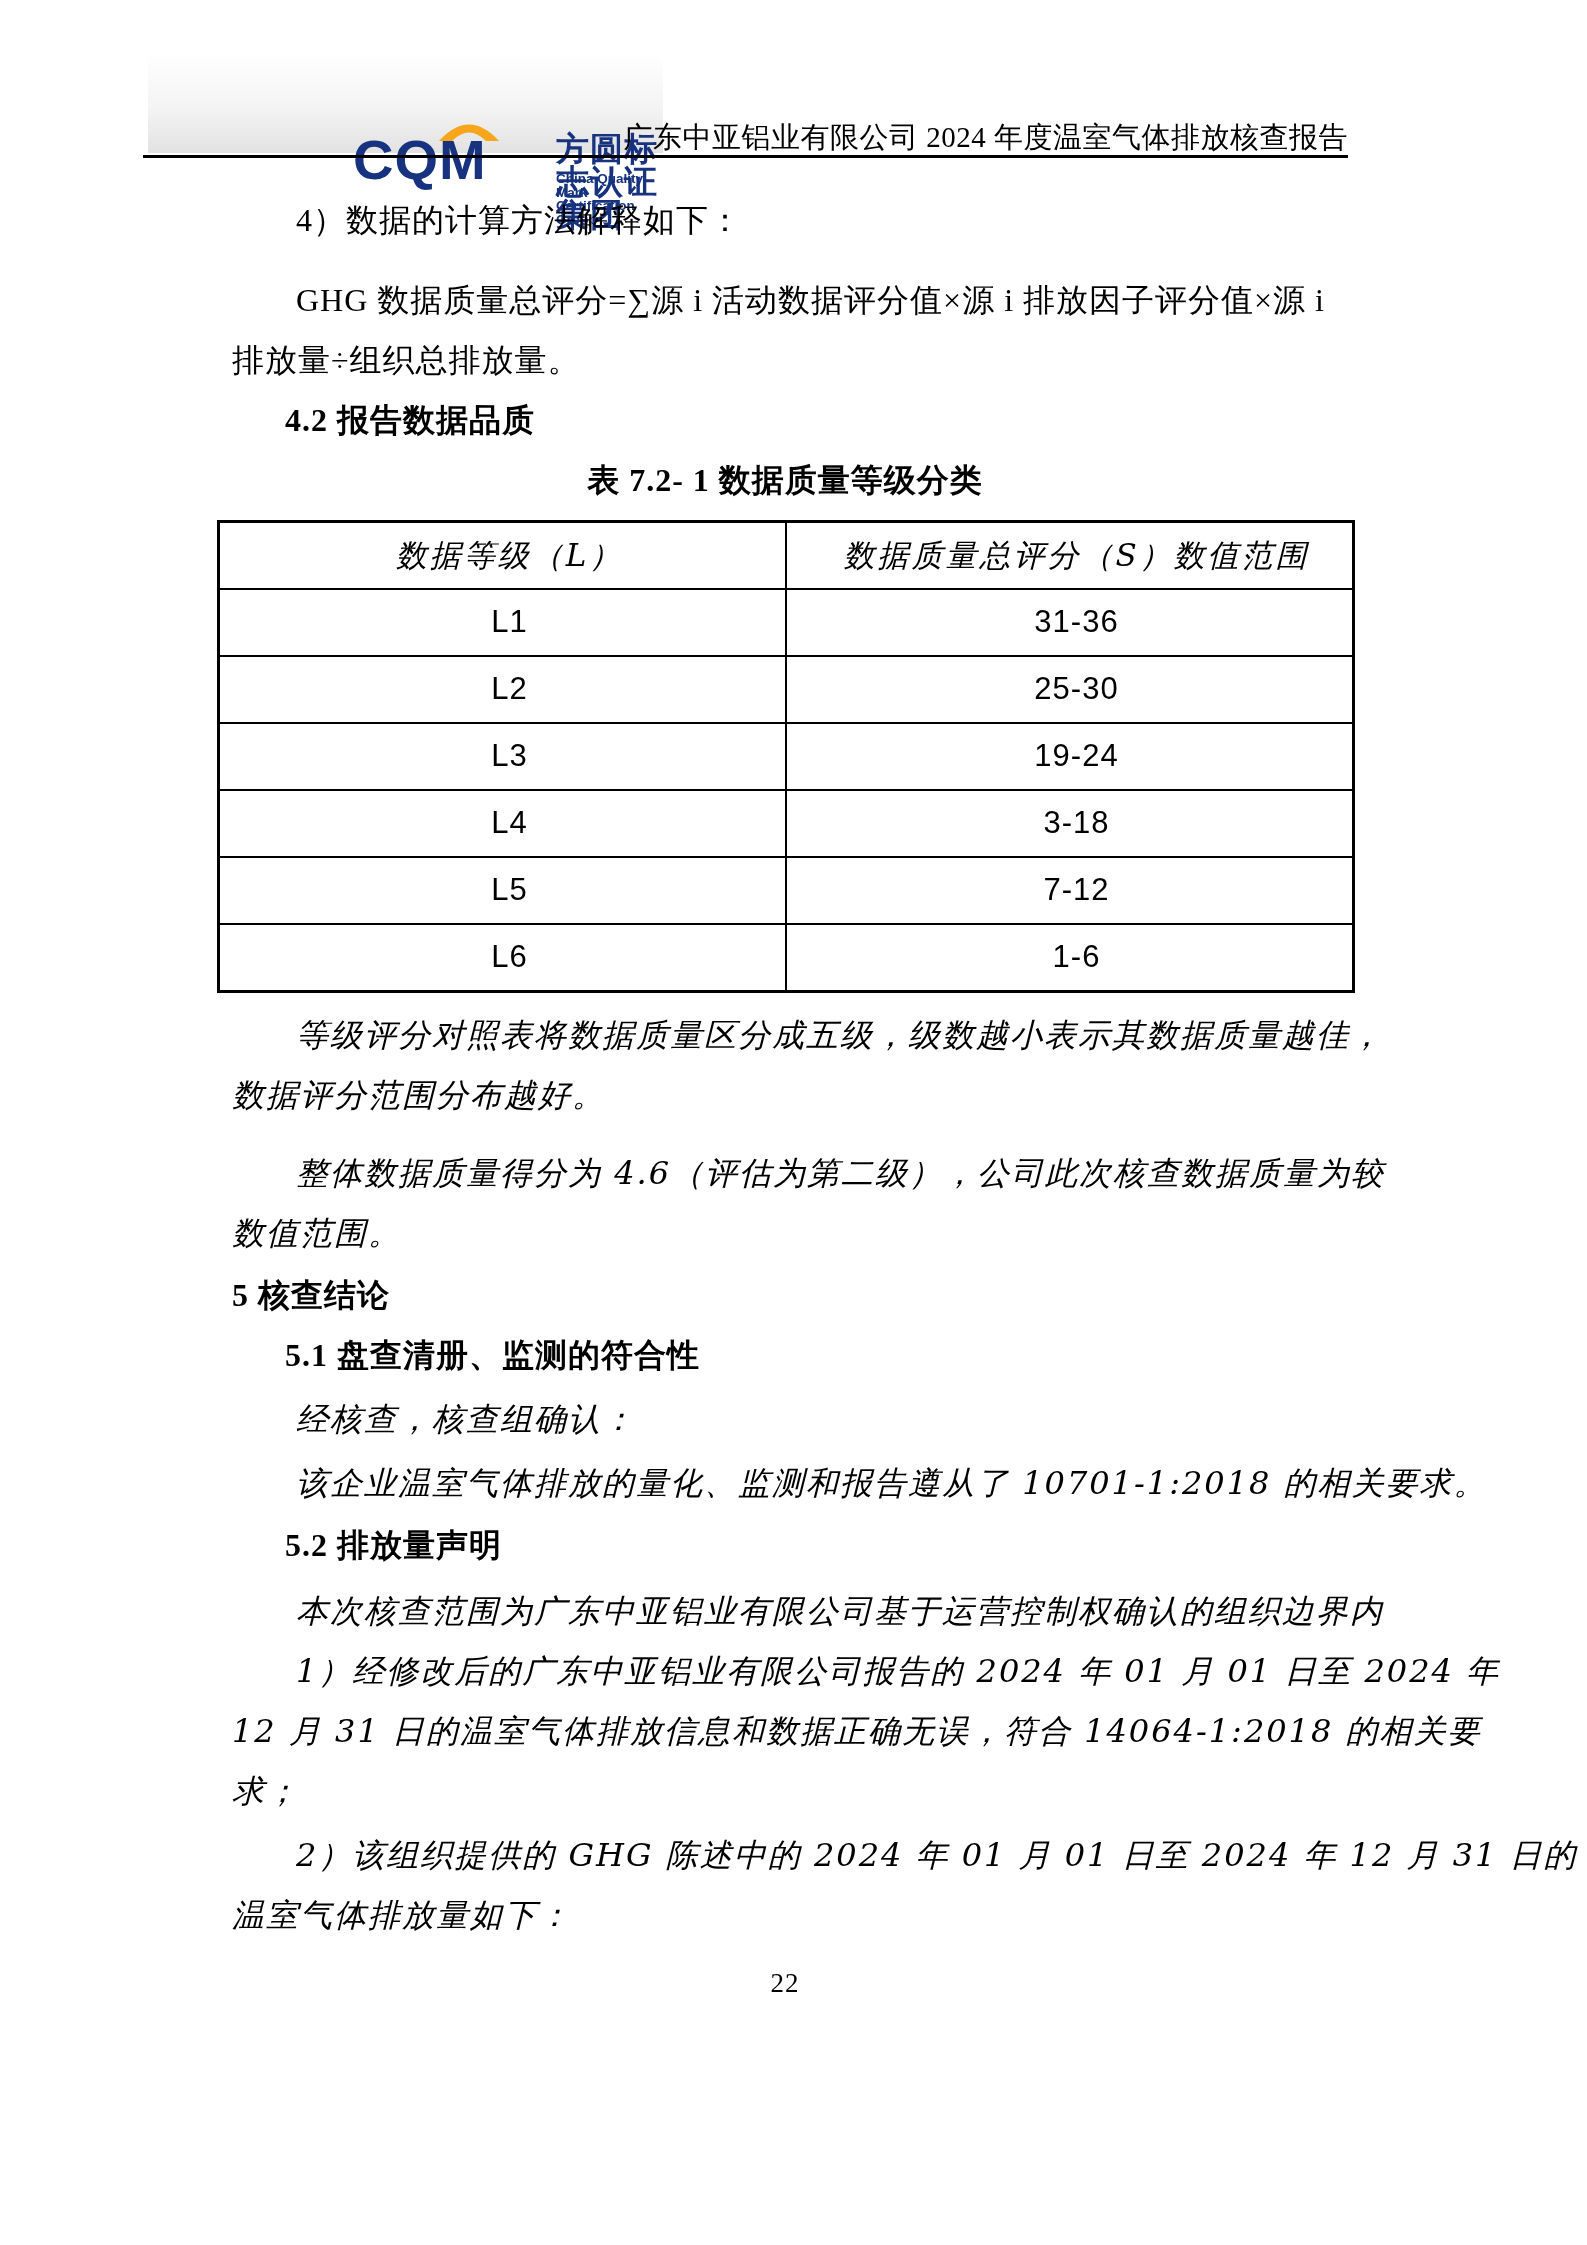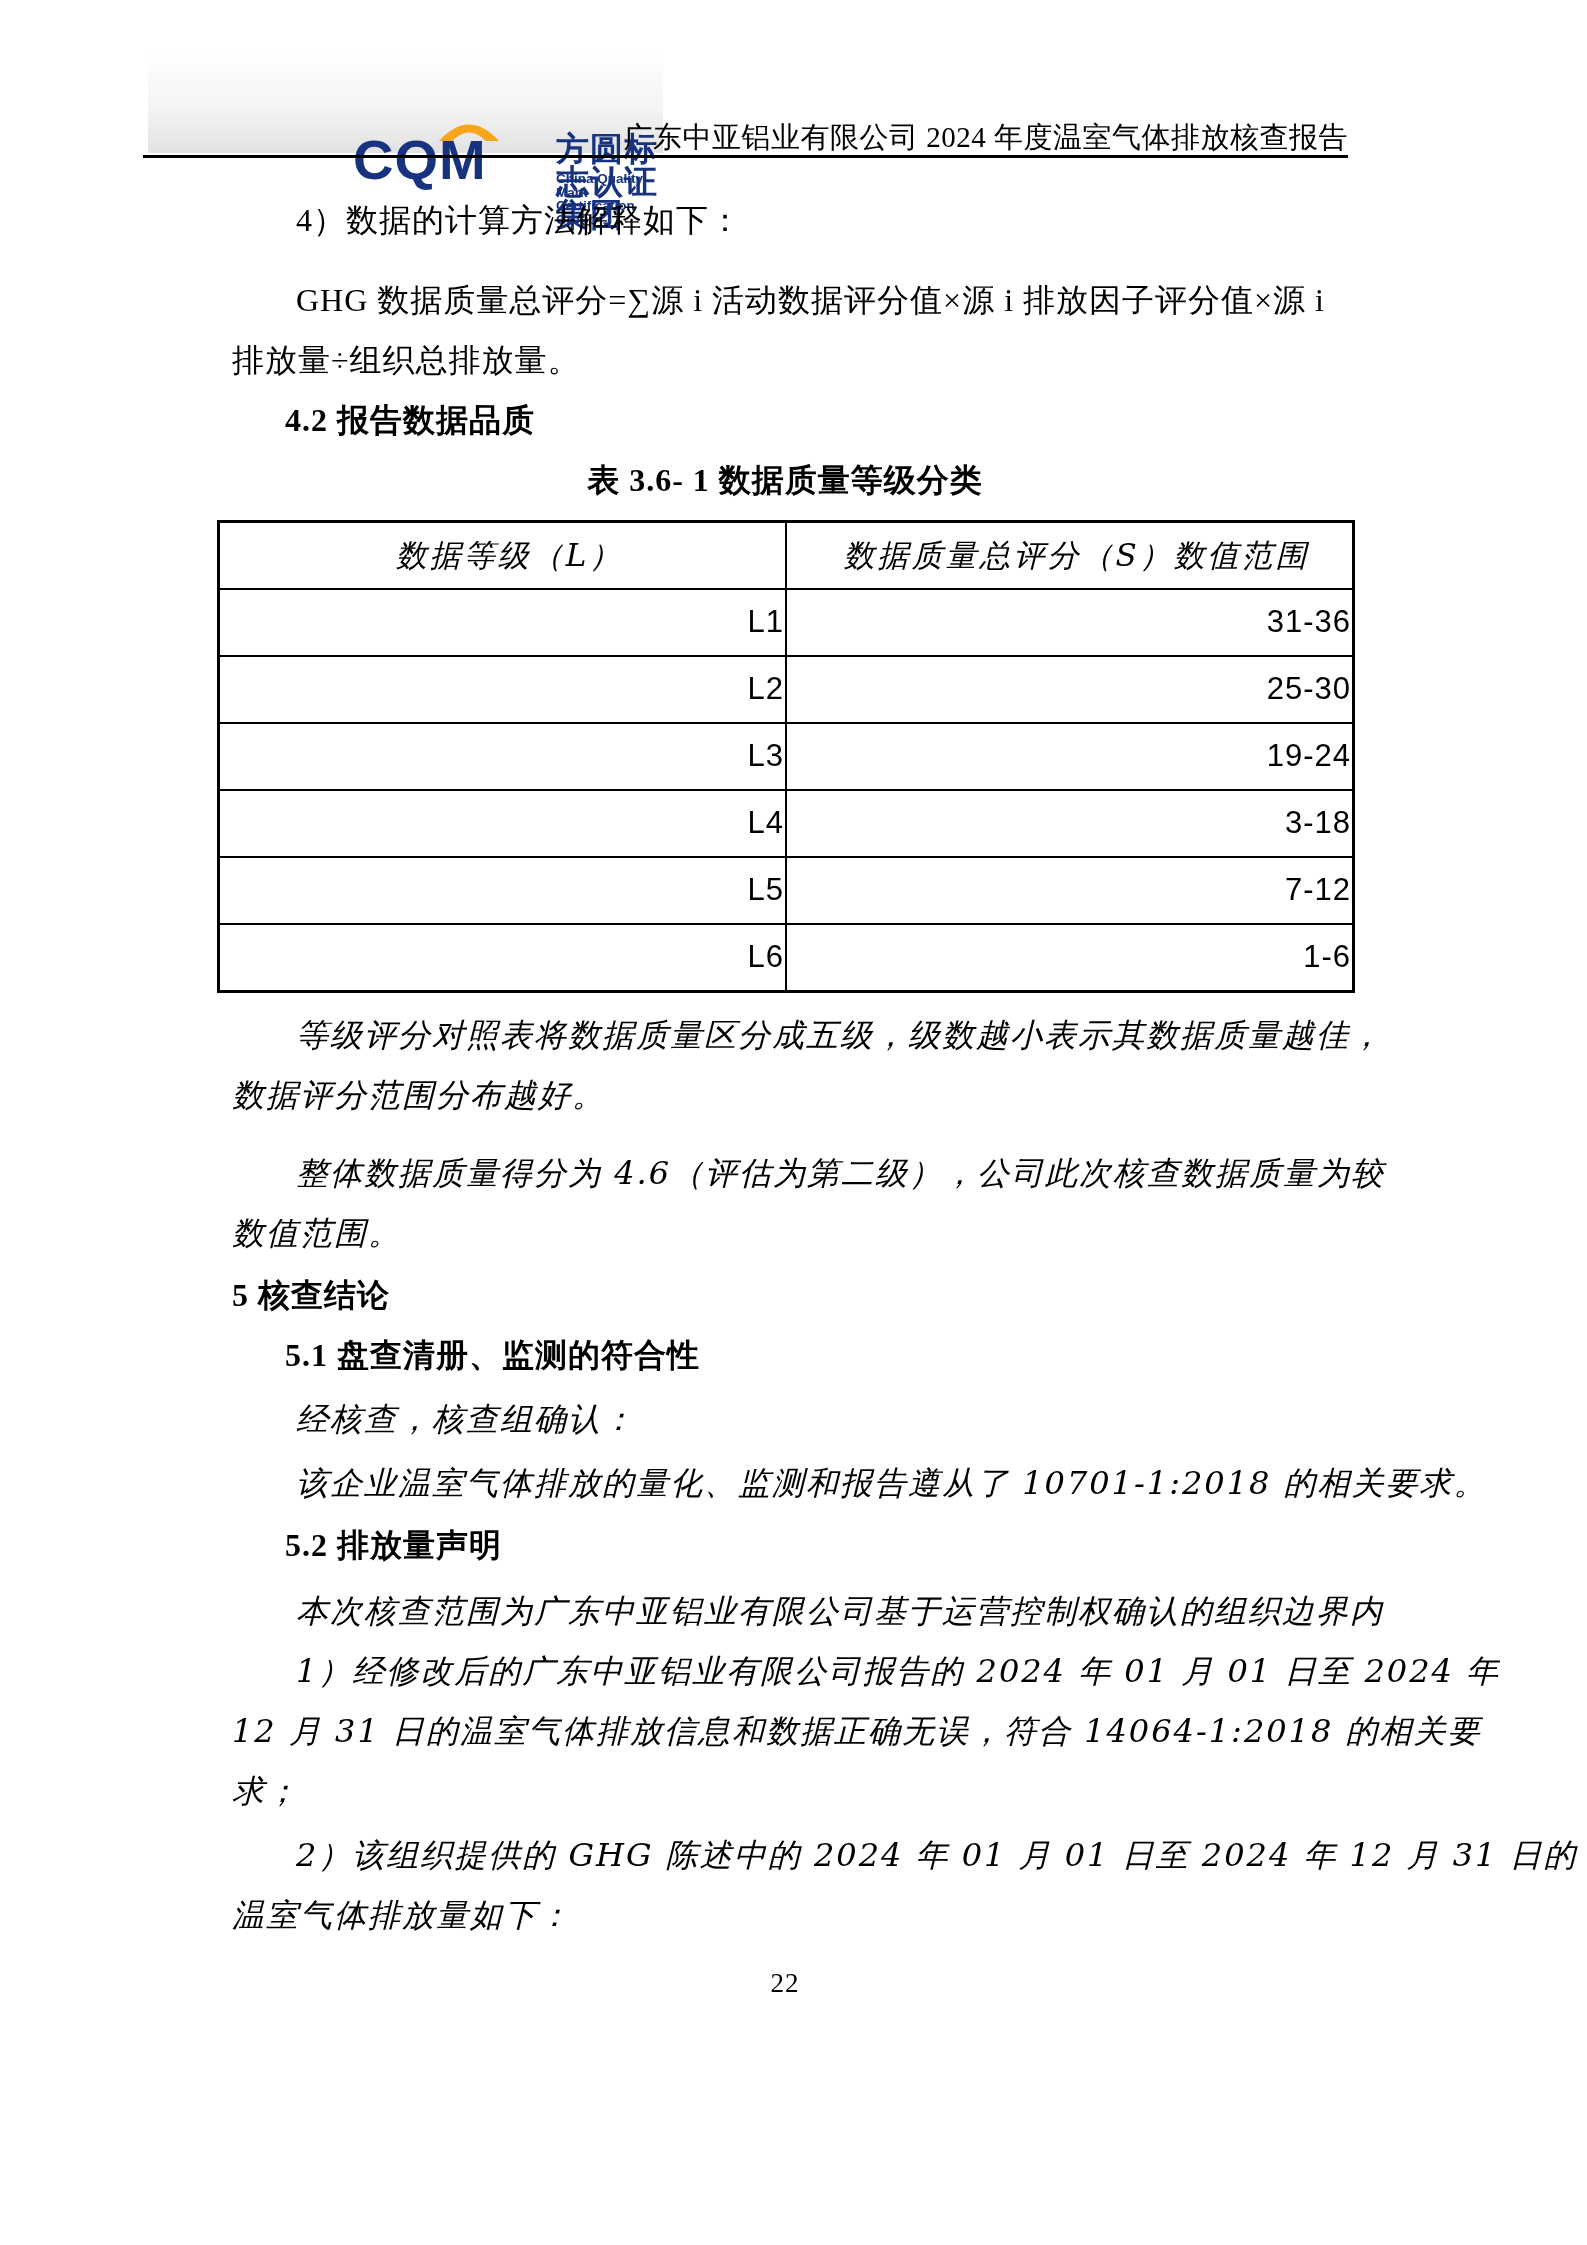--- a/index.html
+++ b/index.html
@@ -68,21 +68,21 @@
   table.grade td {
     border:2px solid #000;
     height:62px;
     text-align:center; vertical-align:top;
     padding-top:2px;
     padding-left:15px;
   }
   table.grade tr.thead td { font-size:31px; letter-spacing:3px; }
   table.grade td.val {
     font-family:"Liberation Sans", sans-serif;
-    font-size:31px; letter-spacing:1px;text-align:right;
+    font-size:31px; letter-spacing:1px;
   }
   table.grade { border:3px solid #000; }
 
   .page-num {
     text-align:center; font-size:27px; line-height:60px; margin-top:8px;
     letter-spacing:1px;
   }
 </style>
 </head>
 <body>
@@ -106,21 +106,21 @@
 
   <div class="content">
 
     <div class="line song indent">4）数据的计算方法解释如下：</div>
 
     <div class="line song indent" style="margin-top:20px">GHG 数据质量总评分=∑源 i 活动数据评分值×源 i 排放因子评分值×源 i</div>
     <div class="line song">排放量÷组织总排放量。</div>
 
     <div class="line hd hd-sub">4.2 报告数据品质</div>
 
-    <div class="caption">表 3.6- 1 数据质量等级分类</div>
+    <div class="caption">表 7.2- 1 数据质量等级分类</div>
 
     <table class="grade">
       <tbody>
         <tr class="thead">
           <td class="kai">数据等级（L）</td>
           <td class="kai">数据质量总评分（S）数值范围</td>
         </tr>
         <tr>
           <td class="val">L1</td>
           <td class="val">31-36</td>

